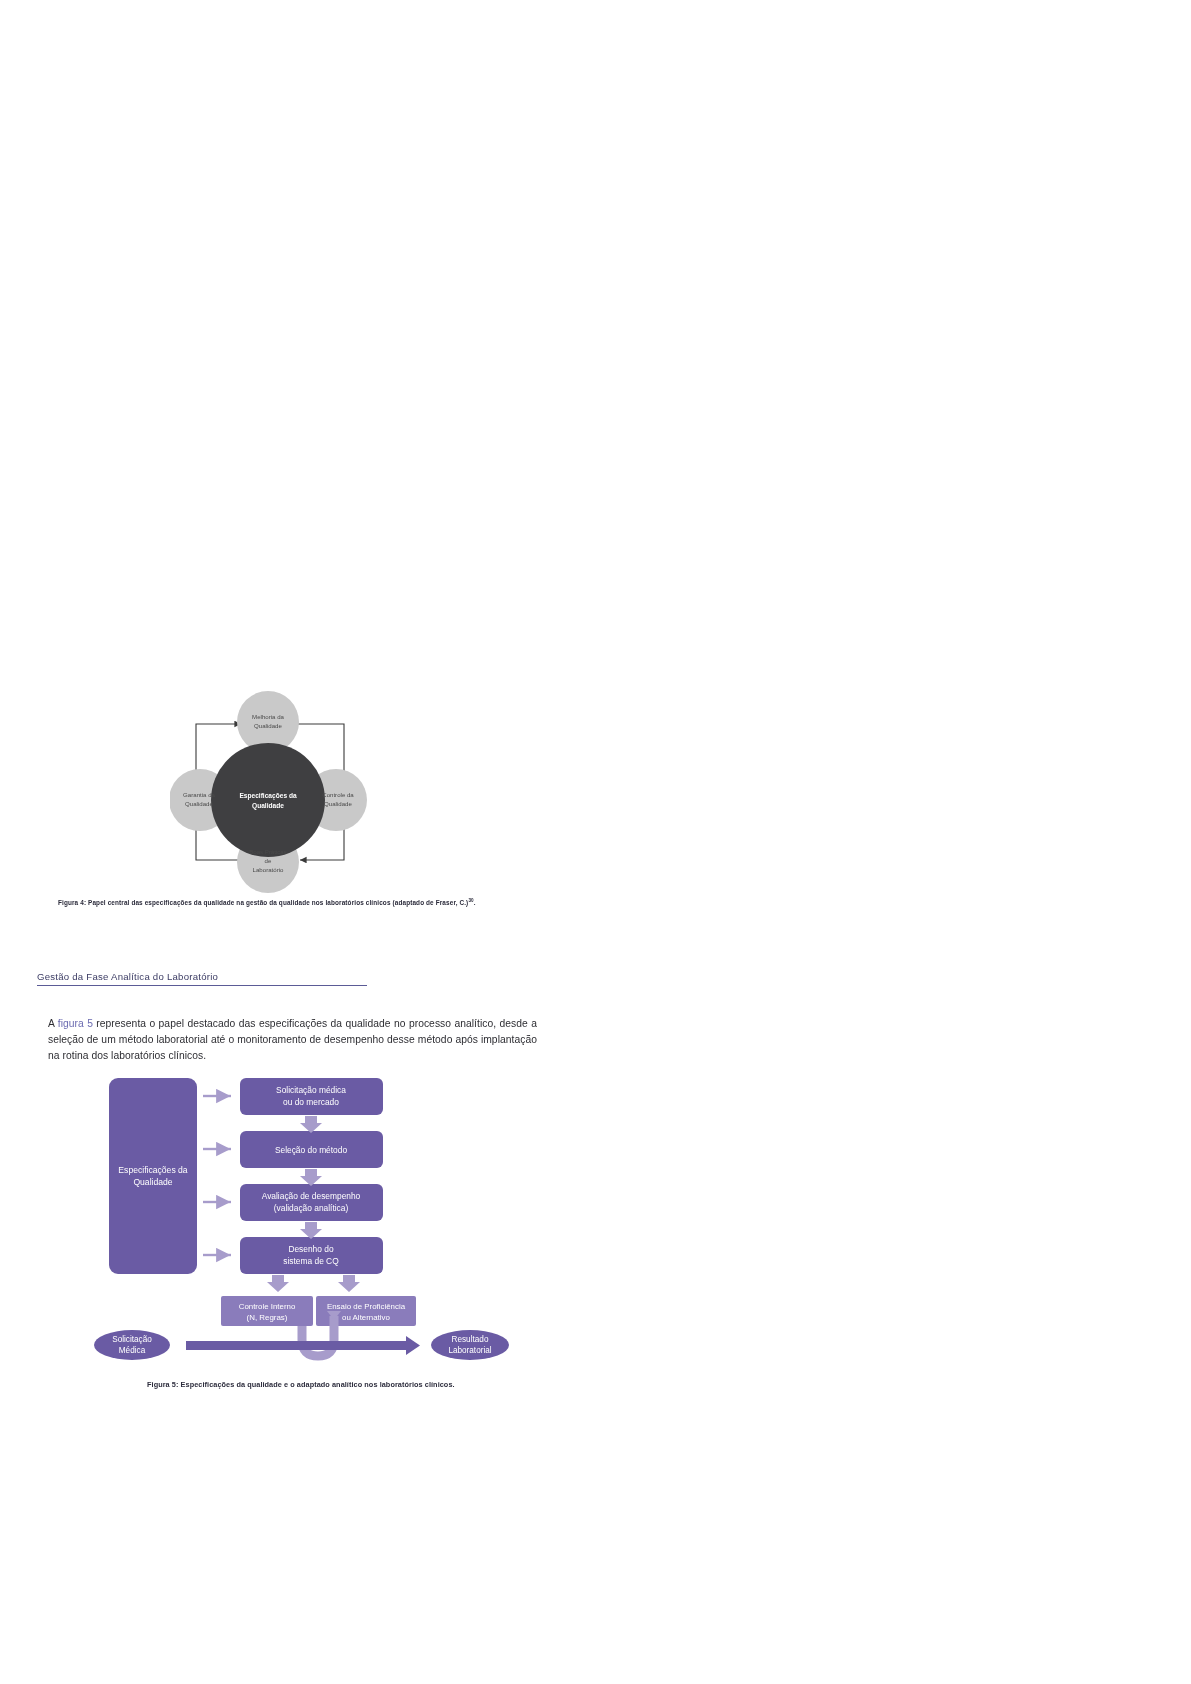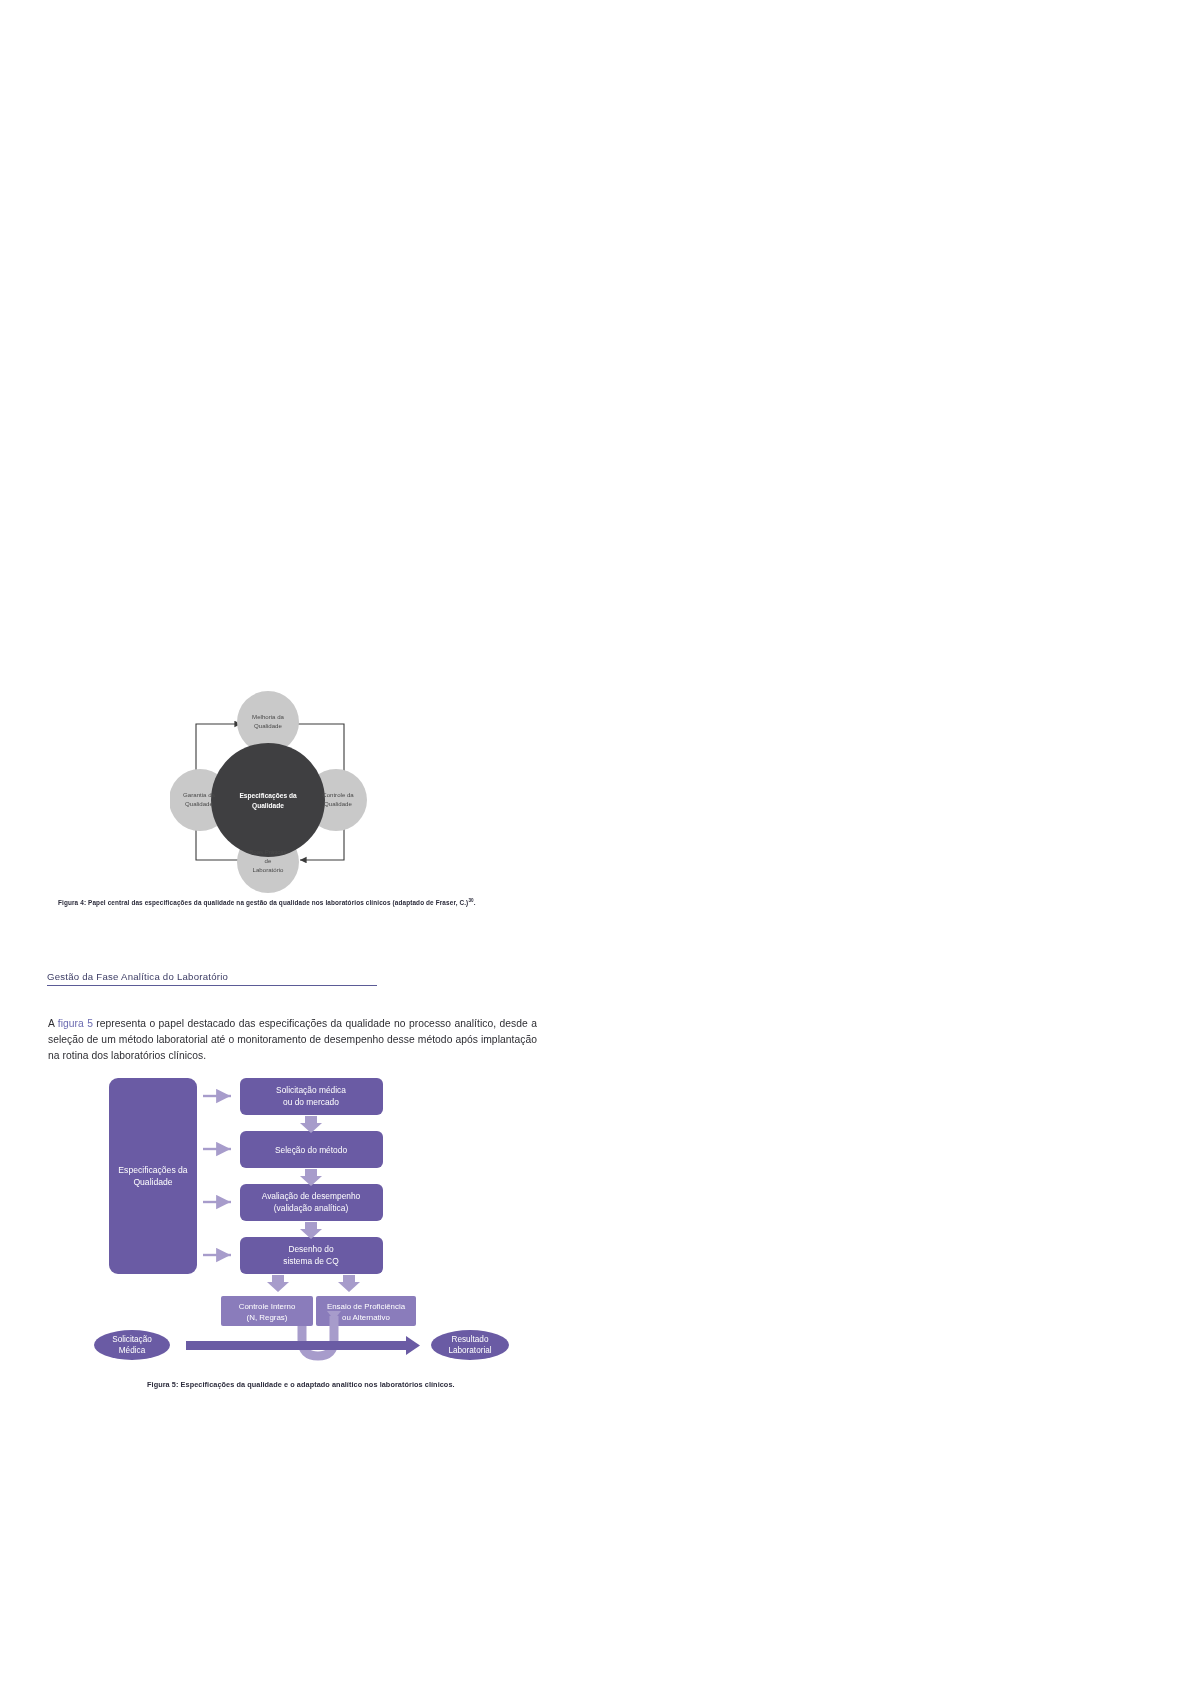--- a/index.html
+++ b/index.html
@@ -44,21 +44,21 @@
     font-weight: 600;
   }
   .fig4-caption .sup {
     font-size: 4.6px;
     vertical-align: super;
   }
 
   
   .section-heading {
     position: absolute;
-    left: 47px;
+    left: 37px;
     top: 971px;
     width: 330px;
     font-size: 9.6px;
     color: #3c3c64;
     letter-spacing: 0.025em;
     padding-bottom: 3px;
     border-bottom: 1.1px solid #5b5b96;
   }
 
   

